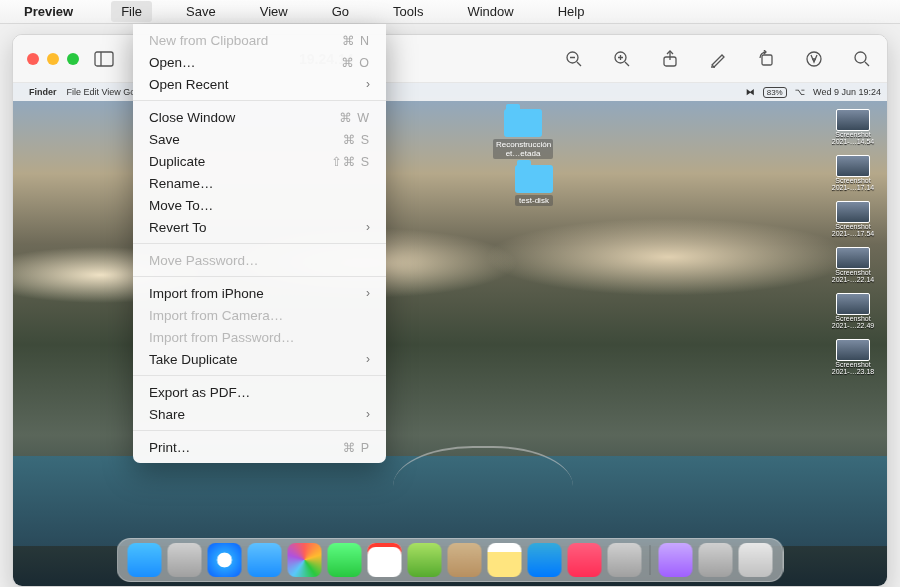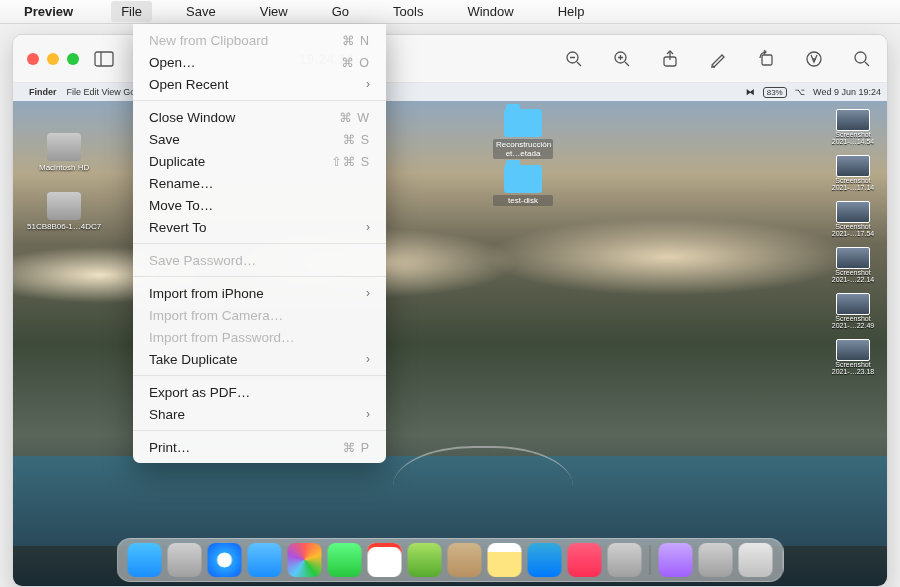--- a/index.html
+++ b/index.html
@@ -34,21 +34,21 @@
   .clouds { position: absolute; top: 120px; left: 0; right: 0; height: 120px; background: radial-gradient(ellipse 180px 40px at 10% 60%, rgba(255,240,210,.9), transparent 70%), radial-gradient(ellipse 220px 50px at 40% 50%, rgba(255,235,200,.85), transparent 70%), radial-gradient(ellipse 260px 55px at 75% 45%, rgba(255,235,200,.8), transparent 70%); }
   .ocean { position: absolute; bottom: 40px; left: 0; right: 0; height: 90px; background: linear-gradient(180deg,#3a6a7a,#2a4a5a); }
   .bridge { position: absolute; bottom: 100px; left: 380px; width: 180px; height: 40px; border-top: 2px solid rgba(200,200,200,.6); border-radius: 80px 80px 0 0 / 40px 40px 0 0; }
 
   
   .desk-left { position: absolute; left: 14px; top: 50px; display: flex; flex-direction: column; gap: 20px; }
   .desk-left .hd { width: 34px; height: 28px; background: linear-gradient(#ccc,#999); border-radius: 4px; margin: 0 auto; }
   .desk-left .lbl { font-size: 8px; color: #fff; text-align: center; text-shadow: 0 1px 2px #000; margin-top: 2px; }
 
   
-  .desk-folders { position: absolute; left: 480px; top: 26px; display: flex; flex-direction: column; gap: 6px; }
+  .desk-folders { position: absolute; left: 480px; top: 26px; display: flex; flex-direction: column; gap: 6px; align-items: flex-end; }
   .folder { width: 38px; height: 28px; background: #5ac8fa; border-radius: 3px; position: relative; margin: 0 auto; }
   .folder::before { content: ""; position: absolute; top: -5px; left: 2px; width: 14px; height: 6px; background: #5ac8fa; border-radius: 2px 2px 0 0; }
   .folder-lbl { font-size: 8px; color: #fff; background: rgba(80,80,80,.5); padding: 1px 3px; border-radius: 2px; text-align: center; max-width: 60px; margin: 2px auto 0; }
 
   
   .desk-right { position: absolute; right: 6px; top: 26px; display: flex; flex-direction: column; gap: 10px; }
   .shot { width: 34px; height: 22px; background: linear-gradient(#7a8aa0,#3a4a5a); border: 1px solid #fff; border-radius: 2px; margin: 0 auto; }
   .shot-lbl { font-size: 7px; color: #fff; text-align: center; text-shadow: 0 1px 1px #000; max-width: 56px; }
 
   
@@ -162,30 +162,20 @@
         <span>⧓</span>
         <span class="battery-pill">83%</span>
         <span>⌥</span>
         <span>Wed 9 Jun  19:24</span>
       </div>
     </div>
     <div class="clouds"></div>
     <div class="ocean"></div>
     <div class="bridge"></div>
 
-    <div class="desk-left" id="desk-left">
-        <div>
-          <div class="hd"></div>
-          <div class="lbl">Macintosh HD</div>
-        </div>
-        <div>
-          <div class="hd"></div>
-          <div class="lbl">51CB8B06-1…4DC7</div>
-        </div>
-      </div>
     <div class="desk-folders" id="desk-folders">
         <div>
           <div class="folder"></div>
           <div class="folder-lbl">Reconstrucción et…etada</div>
         </div>
         <div>
           <div class="folder"></div>
           <div class="folder-lbl">test-disk</div>
         </div>
       </div>
@@ -269,21 +259,21 @@
     </div>
     <div class="dd-item">
       <span>Move To…</span>
     </div>
     <div class="dd-item">
       <span>Revert To</span>
       <span class="dd-chev">›</span>
     </div>
     <div class="dd-sep"></div>
     <div class="dd-item disabled">
-      <span>Save Password…</span>
+      <span>Move Password…</span>
     </div>
     <div class="dd-sep"></div>
     <div class="dd-item">
       <span>Import from iPhone</span>
       <span class="dd-chev">›</span>
     </div>
     <div class="dd-item disabled">
       <span>Import from Camera…</span>
     </div>
     <div class="dd-item disabled">

